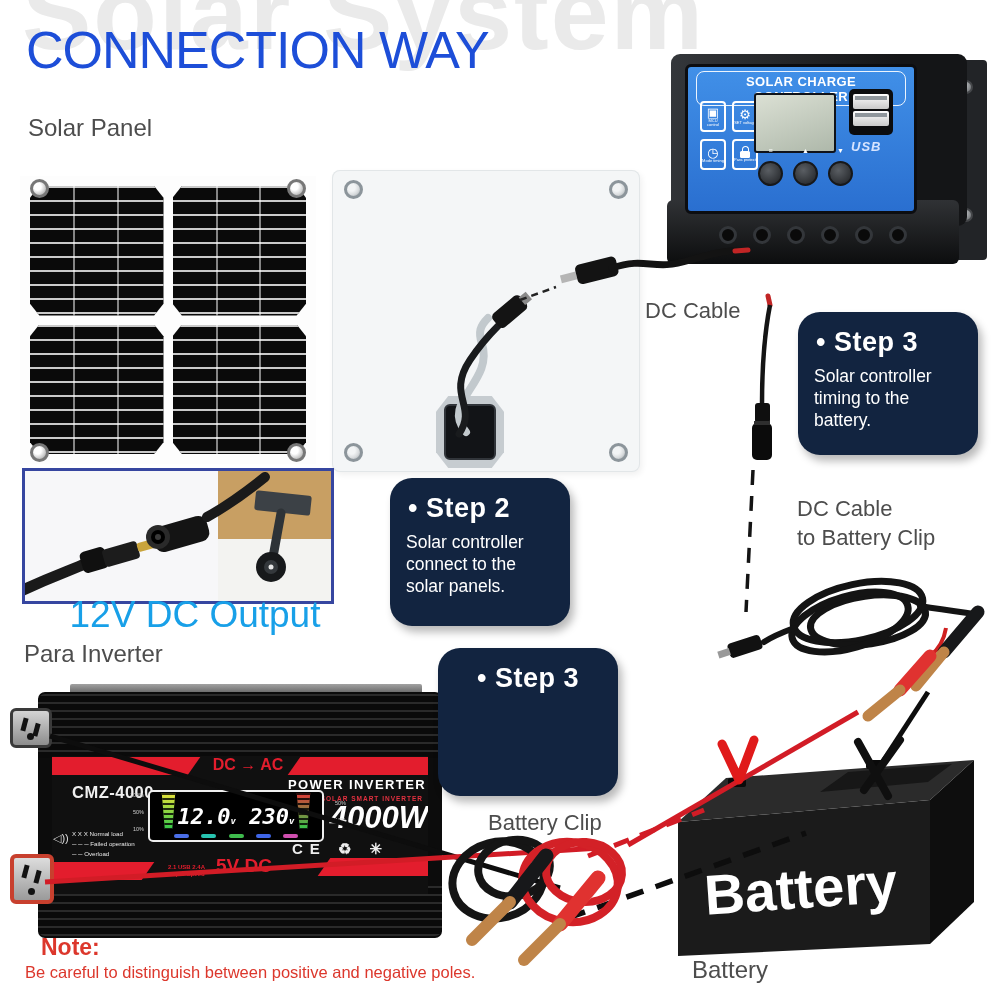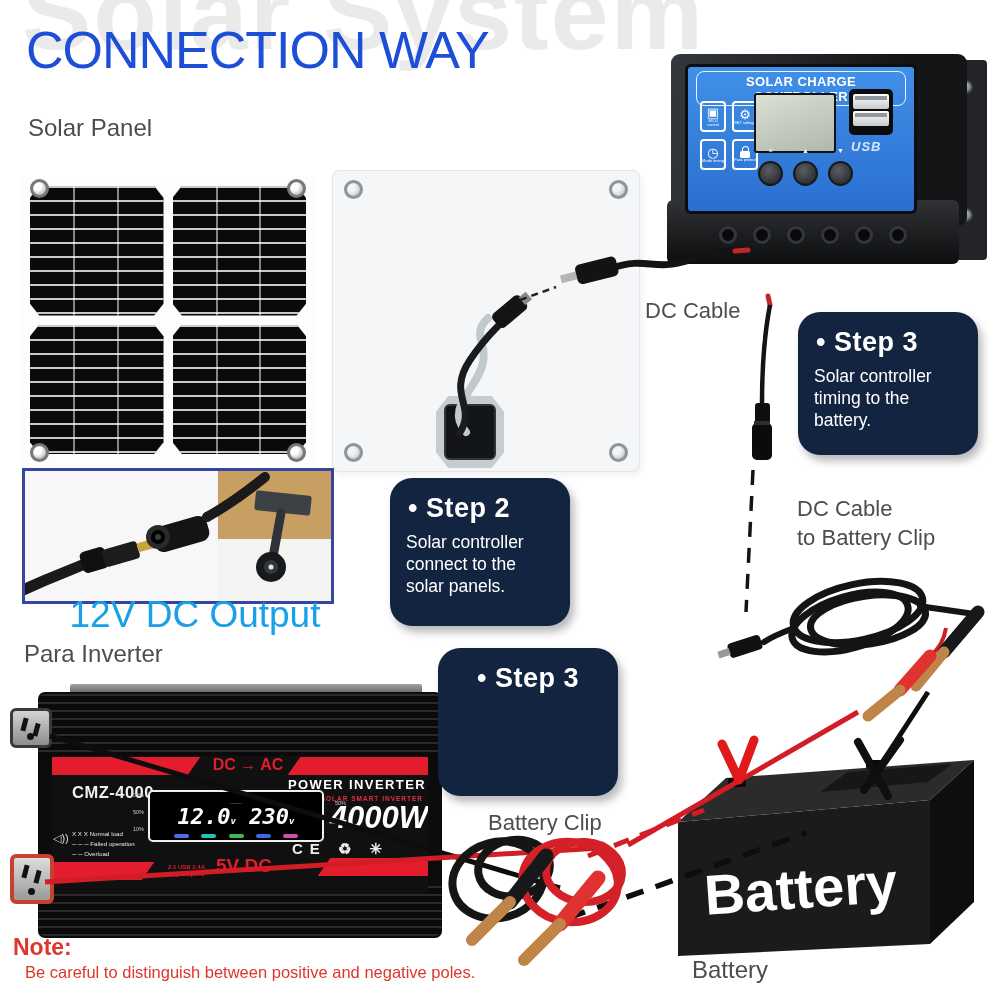--- a/index.html
+++ b/index.html
@@ -25,21 +25,21 @@
   
   .step{background:#122440;border-radius:22px;color:#fff;padding:13px 16px;
         box-shadow:4px 6px 9px rgba(0,0,0,.28);box-sizing:border-box;z-index:6;}
   .step1{left:798px;top:312px;width:180px;height:143px;}
   .step2{left:390px;top:478px;width:180px;height:148px;}
   .step3{left:438px;top:648px;width:180px;height:148px;padding-left:37px;}
   .step-title{font-size:27px;font-weight:800;margin:2px 0 7px 2px;letter-spacing:.5px;}
   .step-body{font-size:17.5px;line-height:1.26;font-weight:500;}
 
   
-  .note-h{left:13px;top:934px;font-size:23px;font-weight:800;color:#DC372C;}
+  .note-h{left:41px;top:934px;font-size:23px;font-weight:800;color:#DC372C;}
   .note-b{left:25px;top:963px;font-size:16.5px;color:#DC372C;}
 
   
   .solar-panel{left:20px;top:176px;width:296px;height:288px;background:#fdfdfd;}
   .sp-grid{position:absolute;inset:10px;display:grid;grid-template-columns:1fr 1fr;
            grid-template-rows:1fr 1fr;gap:9px;}
   .sp-cell{background-color:#0a0a0a;
      background-image:
        linear-gradient(90deg,transparent 0 32%,rgba(255,255,255,.5) 32% calc(32% + 2px),
          transparent calc(32% + 2px) 65%,rgba(255,255,255,.5) 65% calc(65% + 2px),transparent calc(65% + 2px)),
@@ -112,21 +112,21 @@
   .wt-l{left:-10px;top:1px;width:152px;}  .wt-r{left:242px;top:1px;width:150px;}
   .wb-l{left:-10px;top:106px;width:106px;} .wb-r{left:272px;top:102px;width:120px;}
   .inv-dcac{position:absolute;left:150px;top:0;width:92px;text-align:center;color:#e31d2d;
      font-weight:800;font-size:16px;}
   .inv-model{position:absolute;left:20px;top:27px;color:#f0f0f0;font-weight:700;font-size:16.5px;letter-spacing:.5px;}
   .inv-brand{position:absolute;right:2px;top:21px;color:#fff;font-weight:800;font-size:13px;letter-spacing:1.4px;}
   .inv-sub{position:absolute;right:5px;top:39px;color:#e33140;font-weight:700;font-size:6.5px;letter-spacing:1px;}
   .inv-watts{position:absolute;right:0px;top:44px;color:#fff;font-weight:800;font-style:italic;font-size:31px;}
   .scale{position:absolute;width:18px;text-align:right;color:#ccc;font-size:5.5px;}
   .inv-lcd{position:absolute;left:96px;top:34px;width:176px;height:52px;background:#000;
-     border:2px solid #efefef;border-radius:5px;box-sizing:border-box;display:flex;align-items:center;padding:11px;flex-direction:column;}
+     border:2px solid #efefef;border-radius:5px;box-sizing:border-box;display:flex;align-items:flex-end;padding:11px;}
   .lcd-bars{width:15px;height:36px;}
   .lcd-bars.l{background:repeating-linear-gradient(180deg,rgba(0,0,0,.8) 0 2px,transparent 2px 5px),
       linear-gradient(180deg,#e8e23a,#35c94a);clip-path:polygon(5% 0,95% 0,75% 100%,25% 100%);}
   .lcd-bars.r{background:repeating-linear-gradient(180deg,rgba(0,0,0,.8) 0 2px,transparent 2px 5px),
       linear-gradient(180deg,#e03636,#35c94a);clip-path:polygon(5% 0,95% 0,75% 100%,25% 100%);}
   .lcd-digits{flex:1;text-align:center;font-family:"DejaVu Sans Mono",monospace;font-weight:700;
      font-style:italic;font-size:22px;color:#fff;white-space:nowrap;}
   .lcd-unit{font-size:9px;}
   .lcd-pills{position:absolute;bottom:2px;left:24px;right:24px;display:flex;justify-content:space-between;}
   .pill{width:15px;height:4px;border-radius:2px;}

